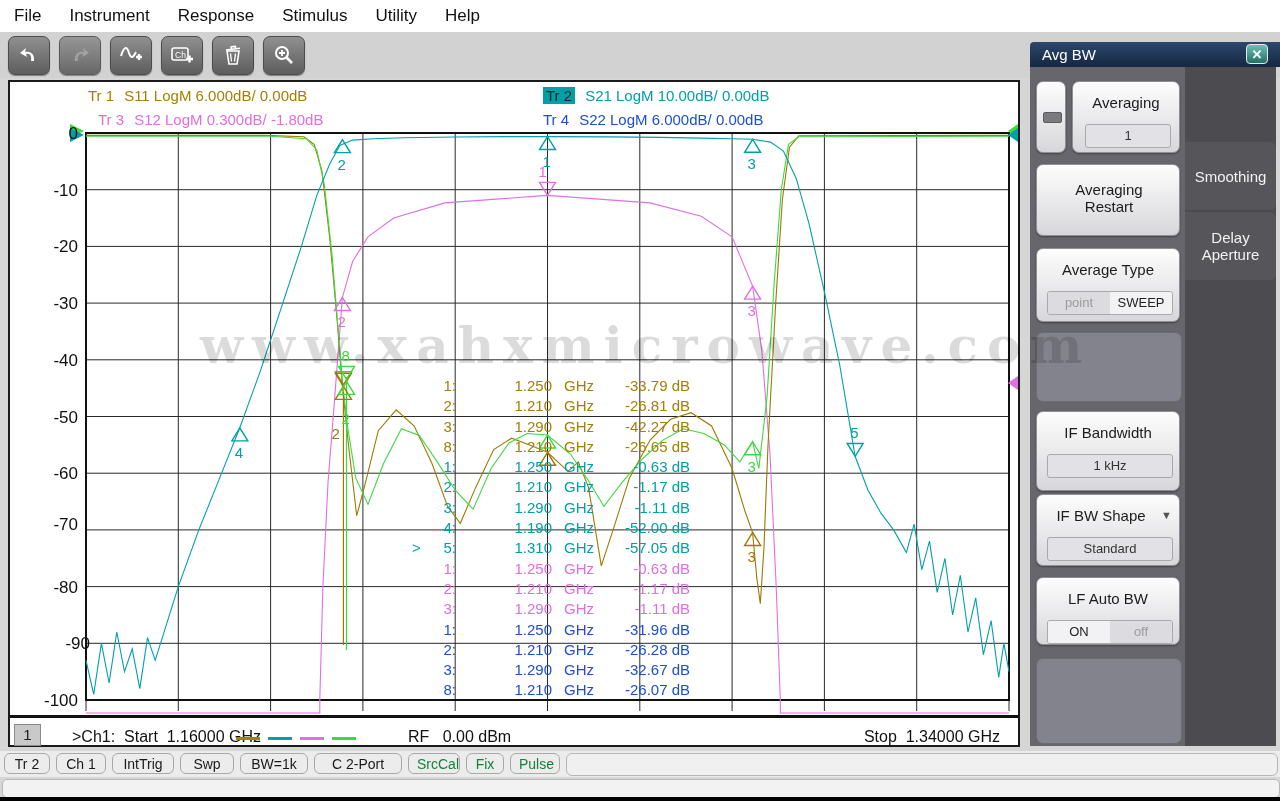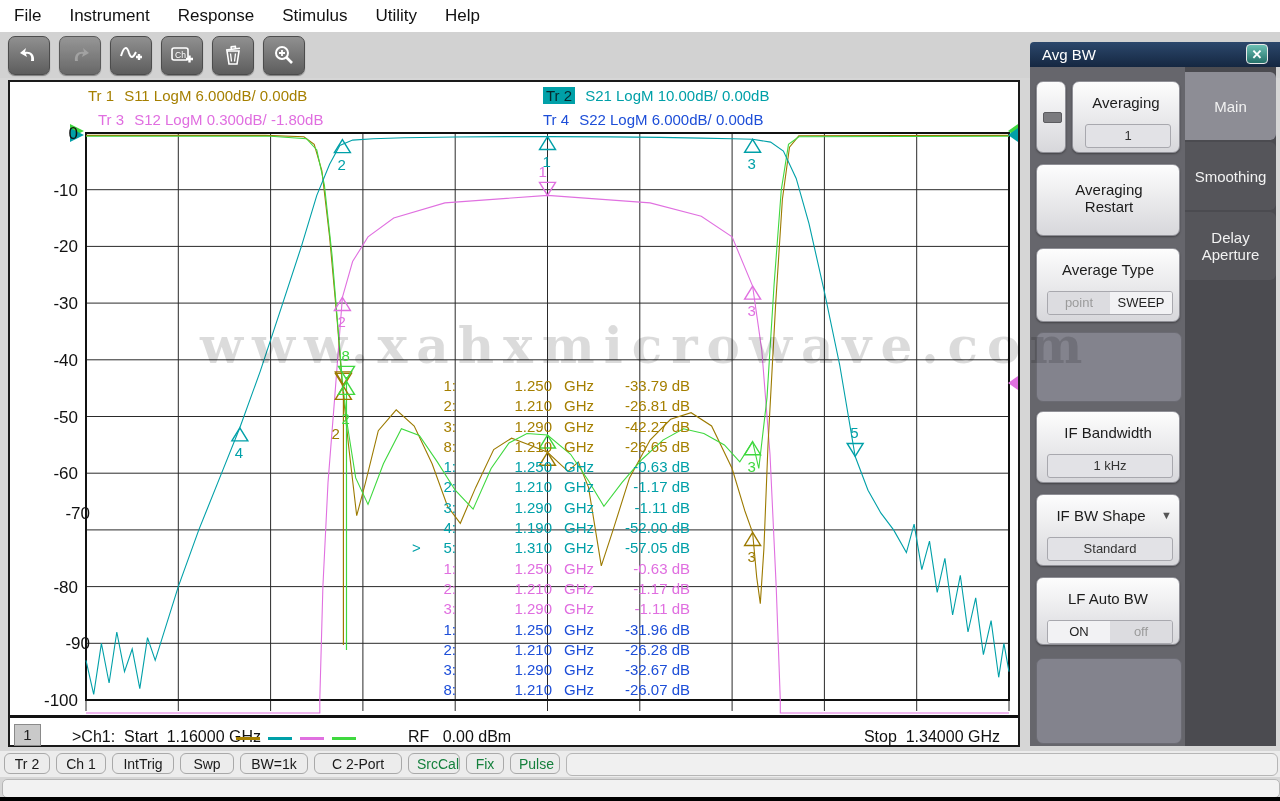--- a/index.html
+++ b/index.html
@@ -232,21 +232,21 @@
     </svg>
 
   <div id="ylabels">
       <div class="ylab" style="left: 0px; top: 42px;">0</div>
       <div class="ylab" style="left: 0px; top: 98.7px;">-10</div>
       <div class="ylab" style="left: 0px; top: 155.4px;">-20</div>
       <div class="ylab" style="left: 0px; top: 212.1px;">-30</div>
       <div class="ylab" style="left: 0px; top: 268.8px;">-40</div>
       <div class="ylab" style="left: 0px; top: 325.5px;">-50</div>
       <div class="ylab" style="left: 0px; top: 382.2px;">-60</div>
-      <div class="ylab" style="left: 0px; top: 422px; padding-left: 12px;">-70</div>
+      <div class="ylab" style="left: 0px; top: 433px;">-70</div>
       <div class="ylab" style="left: 0px; top: 495.6px;">-80</div>
       <div class="ylab" style="left: 0px; top: 552.3px; padding-left: 12px;">-90</div>
       <div class="ylab" style="left: 0px; top: 609px;">-100</div>
     </div>
   <div id="readout">
       <div class="rrow c-olive"><span class="sel"></span><span class="num">1:</span><span class="frq">1.250</span><span class="unt">GHz</span><span class="val">-33.79 dB</span></div>
       <div class="rrow c-olive"><span class="sel"></span><span class="num">2:</span><span class="frq">1.210</span><span class="unt">GHz</span><span class="val">-26.81 dB</span></div>
       <div class="rrow c-olive"><span class="sel"></span><span class="num">3:</span><span class="frq">1.290</span><span class="unt">GHz</span><span class="val">-42.27 dB</span></div>
       <div class="rrow c-olive"><span class="sel"></span><span class="num">8:</span><span class="frq">1.210</span><span class="unt">GHz</span><span class="val">-26.65 dB</span></div>
       <div class="rrow c-teal"><span class="sel"></span><span class="num">1:</span><span class="frq">1.250</span><span class="unt">GHz</span><span class="val">-0.63 dB</span></div>
@@ -293,41 +293,40 @@
       <span class="blab" style="margin-top:16px;width:110px;margin-left:17px;">Averaging Restart</span>
     </div>
     <div class="pbtn" style="left:6px;top:181px;width:144px;height:74px;">
       <span class="blab">Average Type</span>
       <span class="pseg" style="left:10px;top:42px;width:124px;height:22px;">
         <span class="seg-off">point</span>
         <span class="seg-on">SWEEP</span>
       </span>
     </div>
     <div class="phold" style="top:265px;height:68px;"></div>
-    <div class="pbtn" style="left:6px;top:344px;width:144px;height:72px;">
+    <div class="pbtn" style="left:6px;top:344px;width:144px;height:80px;">
       <span class="blab">IF Bandwidth</span>
       <span class="pfield" style="left:10px;top:42px;width:124px;height:22px;">1 kHz</span>
     </div>
     <div class="pbtn" style="left:6px;top:427px;width:144px;height:72px;">
       <span class="blab" style="margin-right:14px;">IF BW Shape</span>
       <span class="ddarrow" style="left:124px;top:14px;">▼</span>
       <span class="pfield" style="left:10px;top:42px;width:124px;height:22px;">Standard</span>
     </div>
     <div class="pbtn" style="left:6px;top:510px;width:144px;height:68px;">
       <span class="blab">LF Auto BW</span>
       <span class="pseg" style="left:10px;top:42px;width:124px;height:22px;">
         <span class="seg-on">ON</span>
         <span class="seg-off">off</span>
       </span>
     </div>
     <div class="phold" style="top:591px;height:84px;"></div>
   </div>
 
   <div id="tabcol">
-    <div class="ptab" style="top:5px;height:68px;background:#8d8d95;">Main</div>
     <div class="ptab" style="top:75px;height:68px;background:#55555a;">Smoothing</div>
     <div class="ptab" style="top:145px;height:68px;background:#55555a;padding:0 8px;">Delay Aperture</div>
   </div>
 </div>
 
 <div id="status1">
     <div class="sbtn" style="left: 4px; width: 46px;">Tr 2</div>
     <div class="sbtn" style="left: 56px; width: 50px;">Ch 1</div>
     <div class="sbtn" style="left: 112px; width: 62px;">IntTrig</div>
     <div class="sbtn" style="left: 180px; width: 54px;">Swp *</div>

